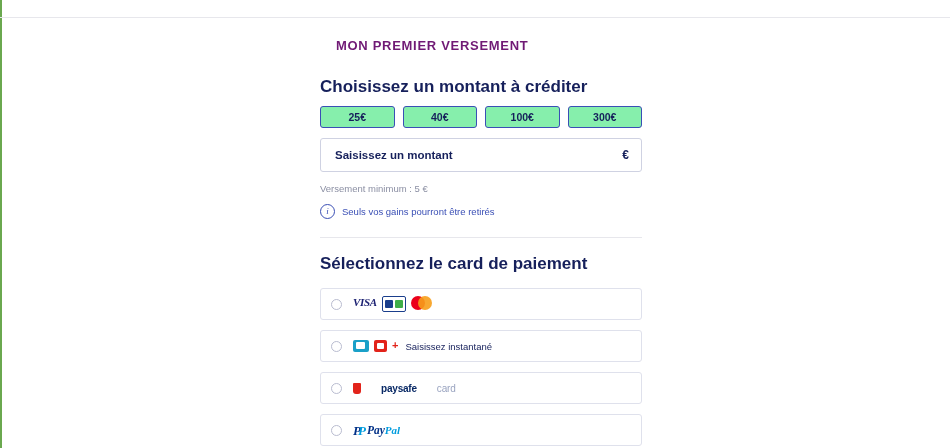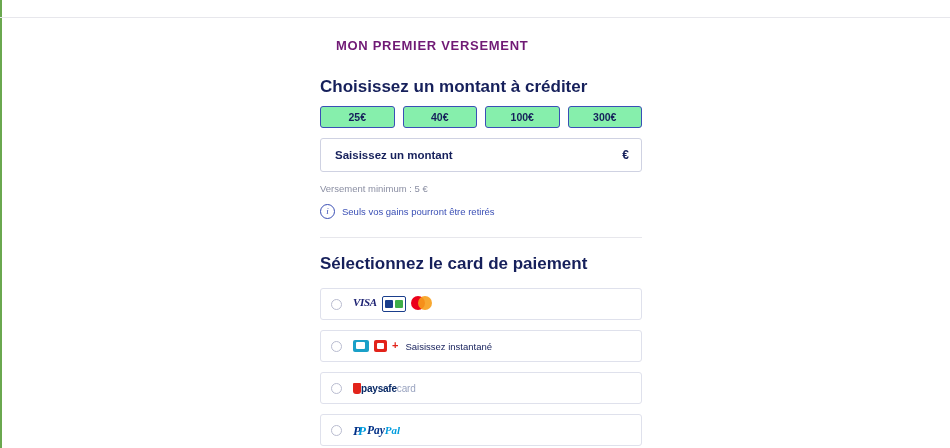--- a/index.html
+++ b/index.html
@@ -259,21 +259,21 @@
   .inst-plus {
     color: #e2231a;
     font-size: 11px;
     font-weight: bold;
     line-height: 1;
   }
   
   .psc {
     display: flex;
     align-items: center;
-    gap: 0;
+    gap: 20px;
   }
   .psc-mark {
     width: 8px;
     height: 11px;
     background: #e2231a;
     border-radius: 1px 1px 3px 3px;
   }
   .psc-text1 {
     font-size: 10px;
     font-weight: bold;

